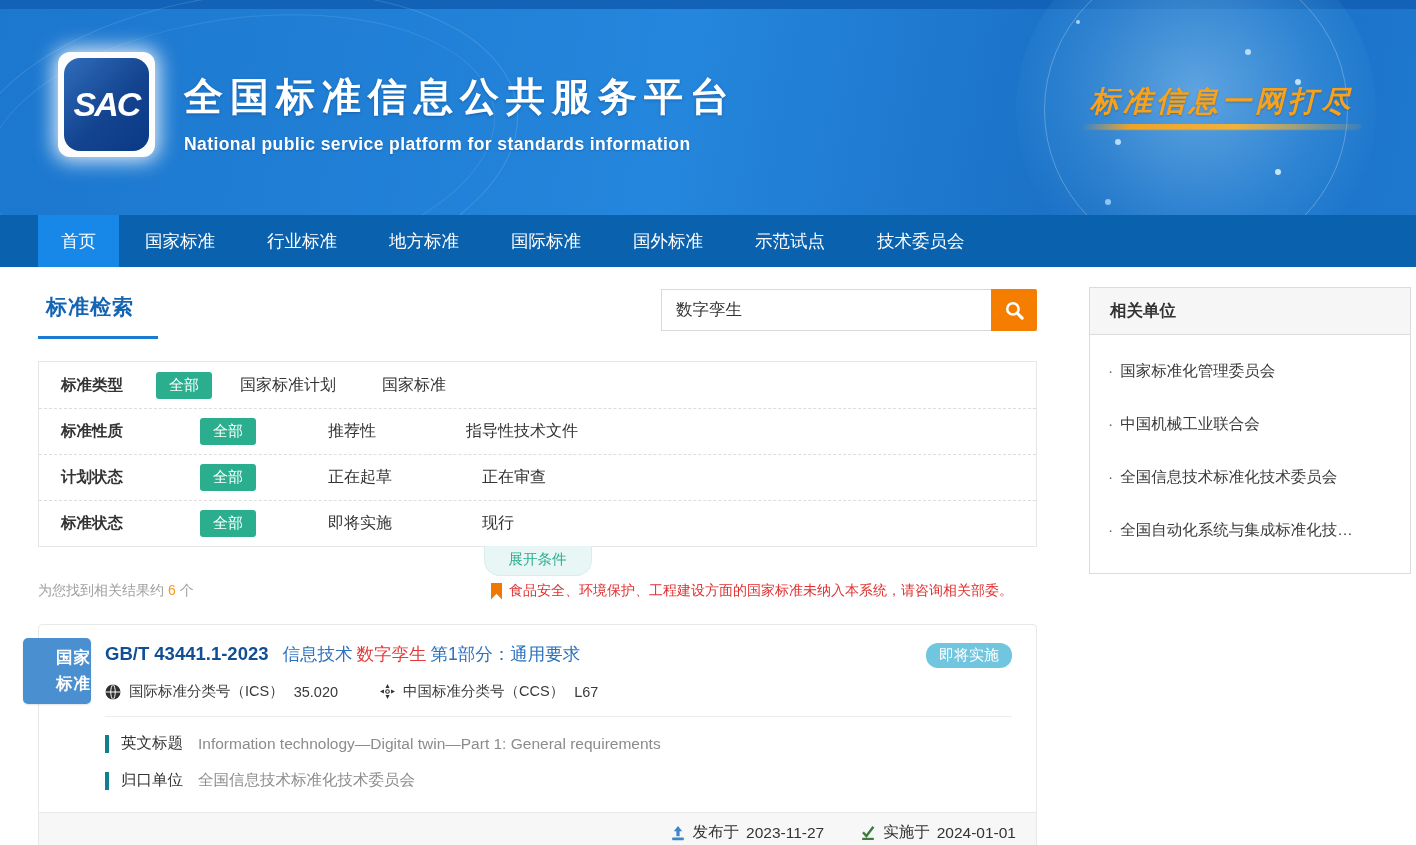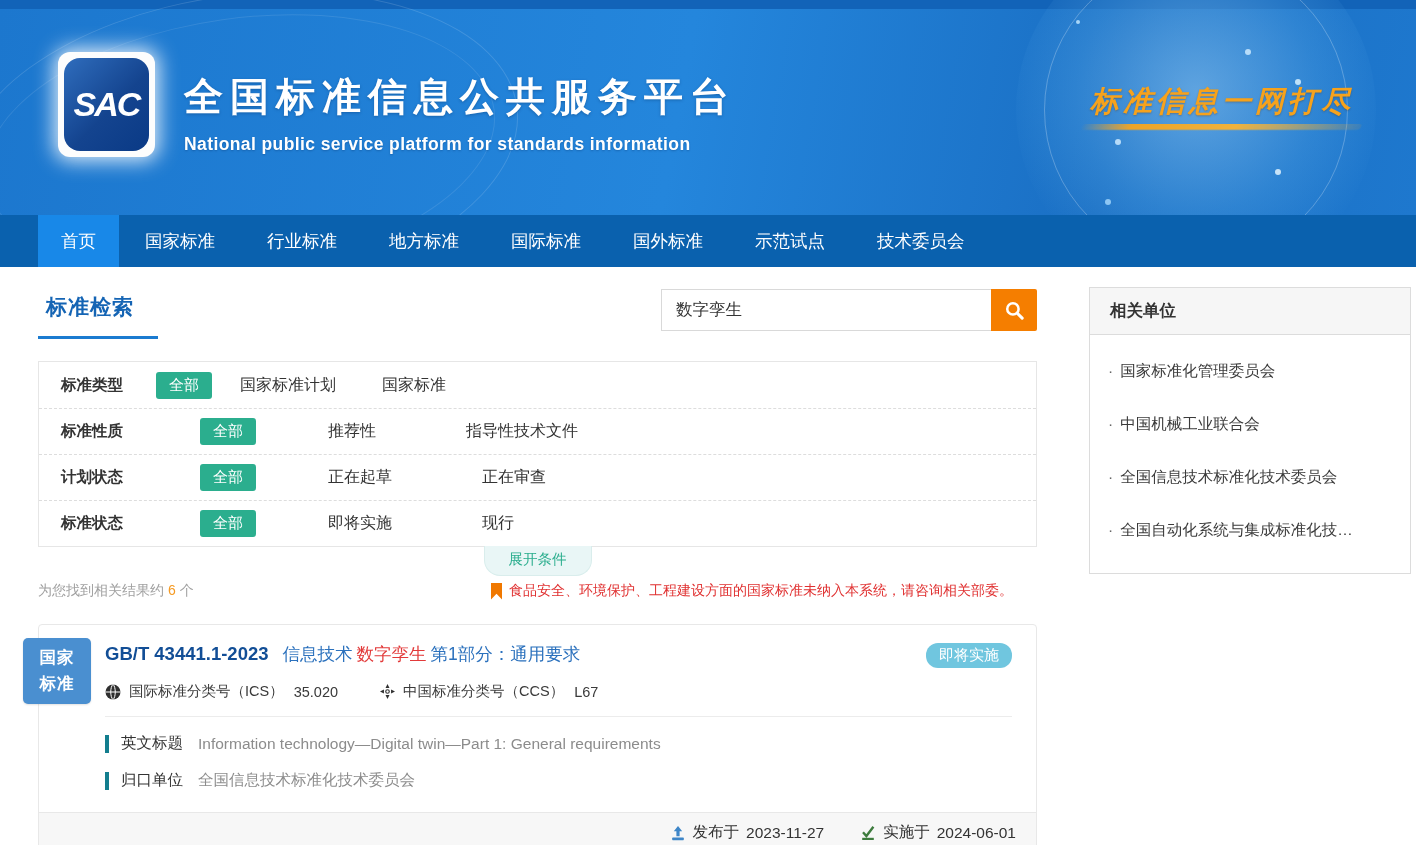--- a/index.html
+++ b/index.html
@@ -80,21 +80,21 @@
   .results-row{display:flex;justify-content:space-between;align-items:center;margin-top:6px;padding-right:24px;}
   .results-summary{font-size:14px;color:#a0a0a0;}
   .results-count{color:var(--summary-orange);padding:0 4px;}
   .results-notice{display:flex;align-items:center;font-size:14px;color:var(--red);}
   .bookmark-icon{display:inline-block;width:11px;height:17px;background:#f07800;margin-right:7px;
     clip-path:polygon(0 0,100% 0,100% 100%,50% 66%,0 100%);}
 
   
   .result-card{position:relative;margin-top:24px;border:1px solid #e8e8e8;border-radius:4px;}
   .type-badge{position:absolute;left:-16px;top:13px;width:68px;height:66px;background:var(--badge-blue);border-radius:5px;
-    color:#fff;font-size:16.5px;font-weight:bold;display:flex;flex-direction:column;align-items:center;justify-content:center;
+    color:#fff;font-size:16.5px;font-weight:bold;display:flex;flex-direction:column;align-items:flex-end;justify-content:center;
     line-height:1.55;letter-spacing:1px;box-shadow:0 1px 2px rgba(0,0,0,.12);}
   .card-body{padding:17px 24px 0 66px;}
   .card-title-row{display:flex;align-items:baseline;white-space:nowrap;}
   .std-code{font-size:18.5px;font-weight:bold;color:var(--code-navy);margin-right:14px;cursor:pointer;}
   .std-title{font-size:17.5px;color:var(--link-blue);cursor:pointer;}
   .std-title .hl{color:var(--highlight-red);padding:0 4px;}
   .status-badge{margin-left:auto;background:var(--status-cyan);color:#fff;font-size:15px;padding:3px 13px;border-radius:12px;}
   .meta-row{display:flex;align-items:center;margin-top:14px;padding-bottom:15px;border-bottom:1px solid #ececec;
     font-size:14.5px;color:#3a3a3a;}
   .meta-row .icon{display:inline-flex;margin-right:8px;}
@@ -257,21 +257,21 @@
           <span>2023-11-27</span>
         </span>
         <span class="date-item">
           <span style="display:inline-flex;">
             <svg viewBox="0 0 16 16" width="16" height="16">
               <path d="M3 7.2l3.4 3.8L13.4 1.8" stroke="#3e7c3e" stroke-width="2.4" fill="none"></path>
               <rect x="2.2" y="12.8" width="11.6" height="2.2" fill="#3e7c3e"></rect>
             </svg>
           </span>
           <span>实施于</span>
-          <span>2024-06-01</span>
+          <span>2024-01-01</span>
         </span>
       </div>
     </div>
   </div>
 
   <div class="side-col">
     <div class="side-panel">
       <div class="side-header">相关单位</div>
       <div class="side-list">
         <div class="side-item">国家标准化管理委员会</div>

